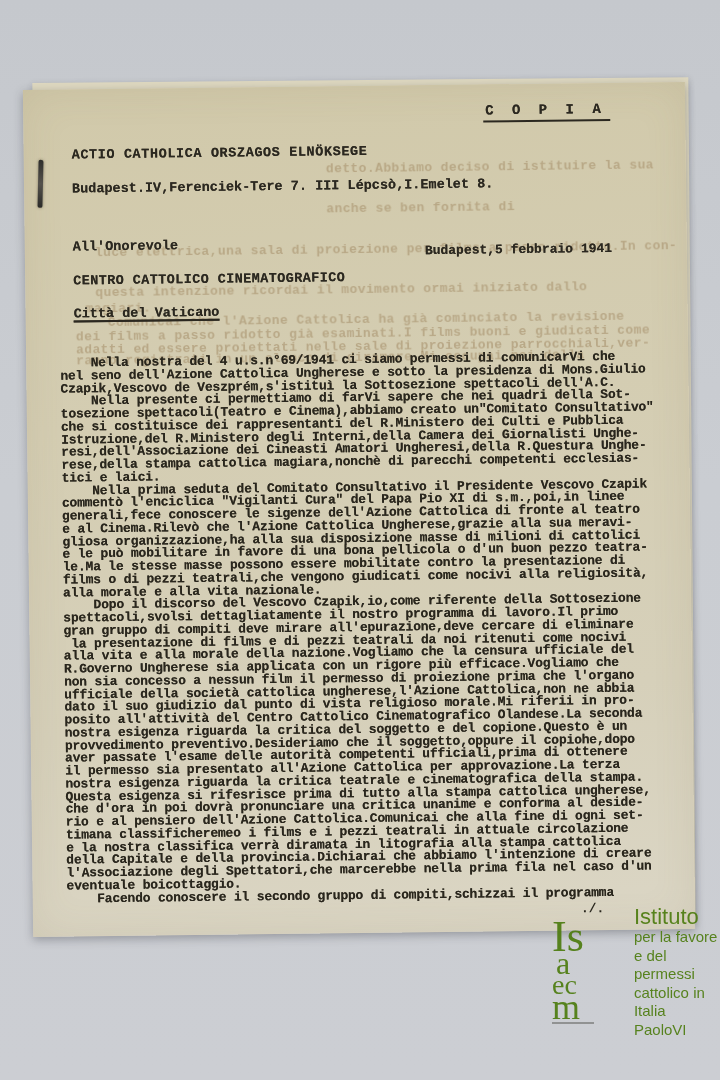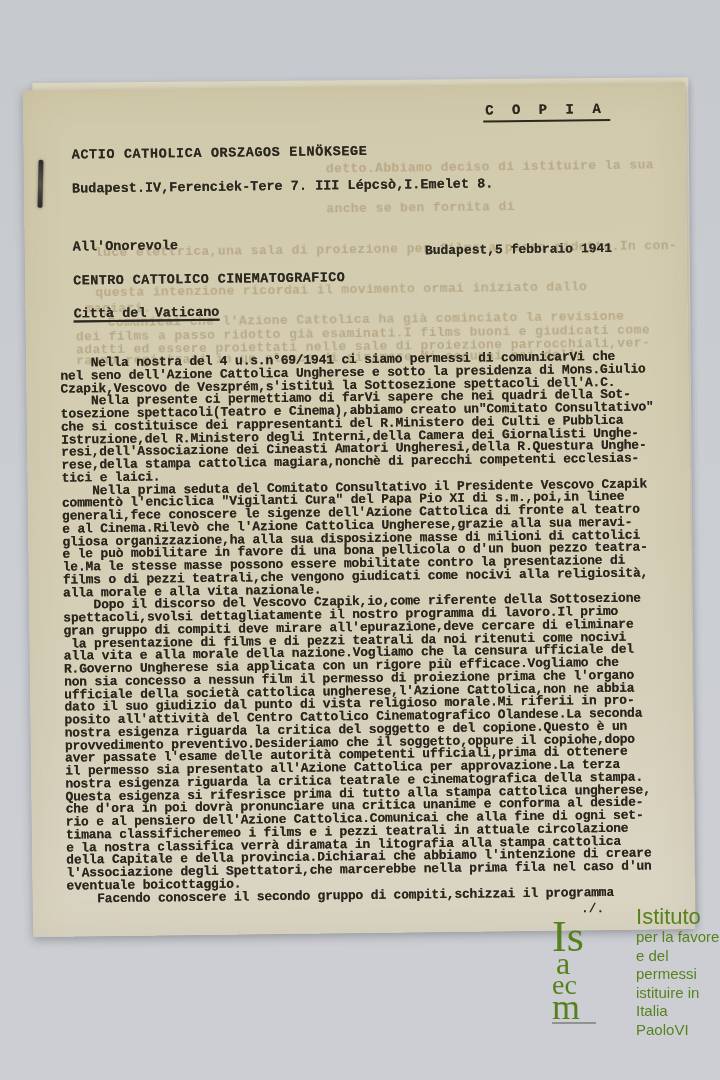--- a/index.html
+++ b/index.html
@@ -167,18 +167,18 @@
     <div class="wm-mono">
       <div class="wm-row">Is</div>
       <div class="wm-row">a</div>
       <div class="wm-row">ec</div>
       <div class="wm-row">m</div>
     </div>
     <div class="wm-text">
       <div class="wm-line">Istituto</div>
       <div class="wm-line">per la favore</div>
       <div class="wm-line">e del permessi</div>
-      <div class="wm-line">istituire in Italia</div>
+      <div class="wm-line">cattolico in Italia</div>
       <div class="wm-line">PaoloVI</div>
     </div>
   </div>
 
 </div>
 
 </body></html>

